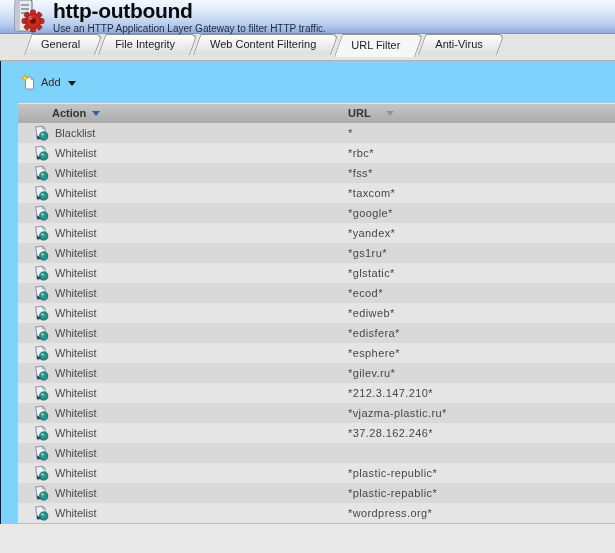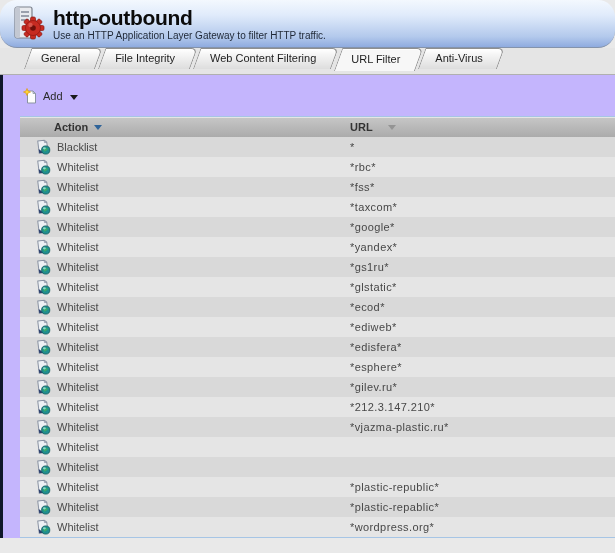--- a/index.html
+++ b/index.html
@@ -5,27 +5,26 @@
   * { box-sizing: border-box; margin: 0; padding: 0; }
   html,body { width: 615px; height: 553px; overflow: hidden; }
   body {
     font-family: "Liberation Sans", sans-serif;
     background: #e9e9e9;
     -webkit-font-smoothing: antialiased;
   }
 
   
   .banner {
-    height: 48px;
+    height: 34px;
     background: linear-gradient(180deg,#f3f8fe 0%,#e0ebfb 32%,#b3c9ec 78%,#8fabdf 100%);
     border-bottom: 1px solid #8493ab;
     display: flex;
     align-items: center;
     padding-left: 8px;
-    border-radius: 17px;
   }
   .app-icon { width: 38px; height: 38px; margin-right: 7px; flex: 0 0 auto; }
   .title-block { display: flex; flex-direction: column; justify-content: center; }
   .page-title { font-size: 21px; font-weight: bold; color: #0b0b0b; line-height: 21px; letter-spacing: -0.3px; }
   .page-subtitle { font-size: 10px; color: #1e2735; margin-top: 2px; }
 
   
   .tabstrip {
     height: 27px;
     background: #e5e5e5;
@@ -55,21 +54,21 @@
     border-radius: 0 6px 0 0;
     transform: skewX(-20deg);
     transform-origin: 100% 100%;
     box-shadow: inset 0 1px 0 #ffffff;
   }
   .tab .lbl { position: relative; z-index: 2; }
   .tab.active { z-index: 3; height: 23px; line-height: 22px; margin-bottom: -1px; }
   .tab.active::before { background: #f7f7f7; }
 
   
-  .content { background: #c4b5fd; border-left: 3px solid #0f172a; }
+  .content { background: #7dd3fc; border-left: 1px solid #0f172a; }
 
   .toolbar { padding: 13px 0 12px 20px; display: flex; align-items: center; }
   .add-button { display: inline-flex; align-items: center; gap: 4px; cursor: pointer; }
   .add-button .icon16 { width: 16px; height: 16px; }
   .add-label { font-size: 11px; color: #2b2b2b; }
   .caret-down {
     width: 0; height: 0; margin-left: 3px; margin-top: 2px;
     border-left: 4px solid transparent; border-right: 4px solid transparent;
     border-top: 5px solid #1a1a1a;
   }
@@ -425,20 +424,21 @@
           <path d="M3.5 1.5 H10 L12.3 3.8 V13.8 H3.5 Z" fill="#eef1f5" stroke="#8a93a3" stroke-width="1"></path>
           <path d="M10 1.5 L10 3.8 L12.3 3.8 Z" fill="#ccd3dd" stroke="#8a93a3" stroke-width="0.7"></path>
           <path d="M3.5 9.5 L8 13.8 H3.5 Z" fill="#2b3f6e"></path>
         </g>
         <circle cx="10.7" cy="11" r="4.1" fill="#1f8f8f" stroke="#0b5a5a" stroke-width="0.8"></circle>
         <path d="M8.5 9.5 Q10.7 8 13 9.8 Q12 12 9.5 12.8 Q8 11.5 8.5 9.5 Z" fill="#3fae62" opacity="0.85"></path>
         <ellipse cx="9.4" cy="9.3" rx="1.5" ry="1.1" fill="#aee7dc" opacity="0.8"></ellipse>
       </svg>
       <span class="action-label">Whitelist</span>
     </div>
+    <div class="cell-url url-label">*37.28.162.246*</div>
   </div>
 
   <div class="trow odd">
     <div class="cell-action">
       <svg class="icon16" viewBox="0 0 16 16">
         <g transform="rotate(-7 8 8)">
           <path d="M3.5 1.5 H10 L12.3 3.8 V13.8 H3.5 Z" fill="#eef1f5" stroke="#8a93a3" stroke-width="1"></path>
           <path d="M10 1.5 L10 3.8 L12.3 3.8 Z" fill="#ccd3dd" stroke="#8a93a3" stroke-width="0.7"></path>
           <path d="M3.5 9.5 L8 13.8 H3.5 Z" fill="#2b3f6e"></path>
         </g>

